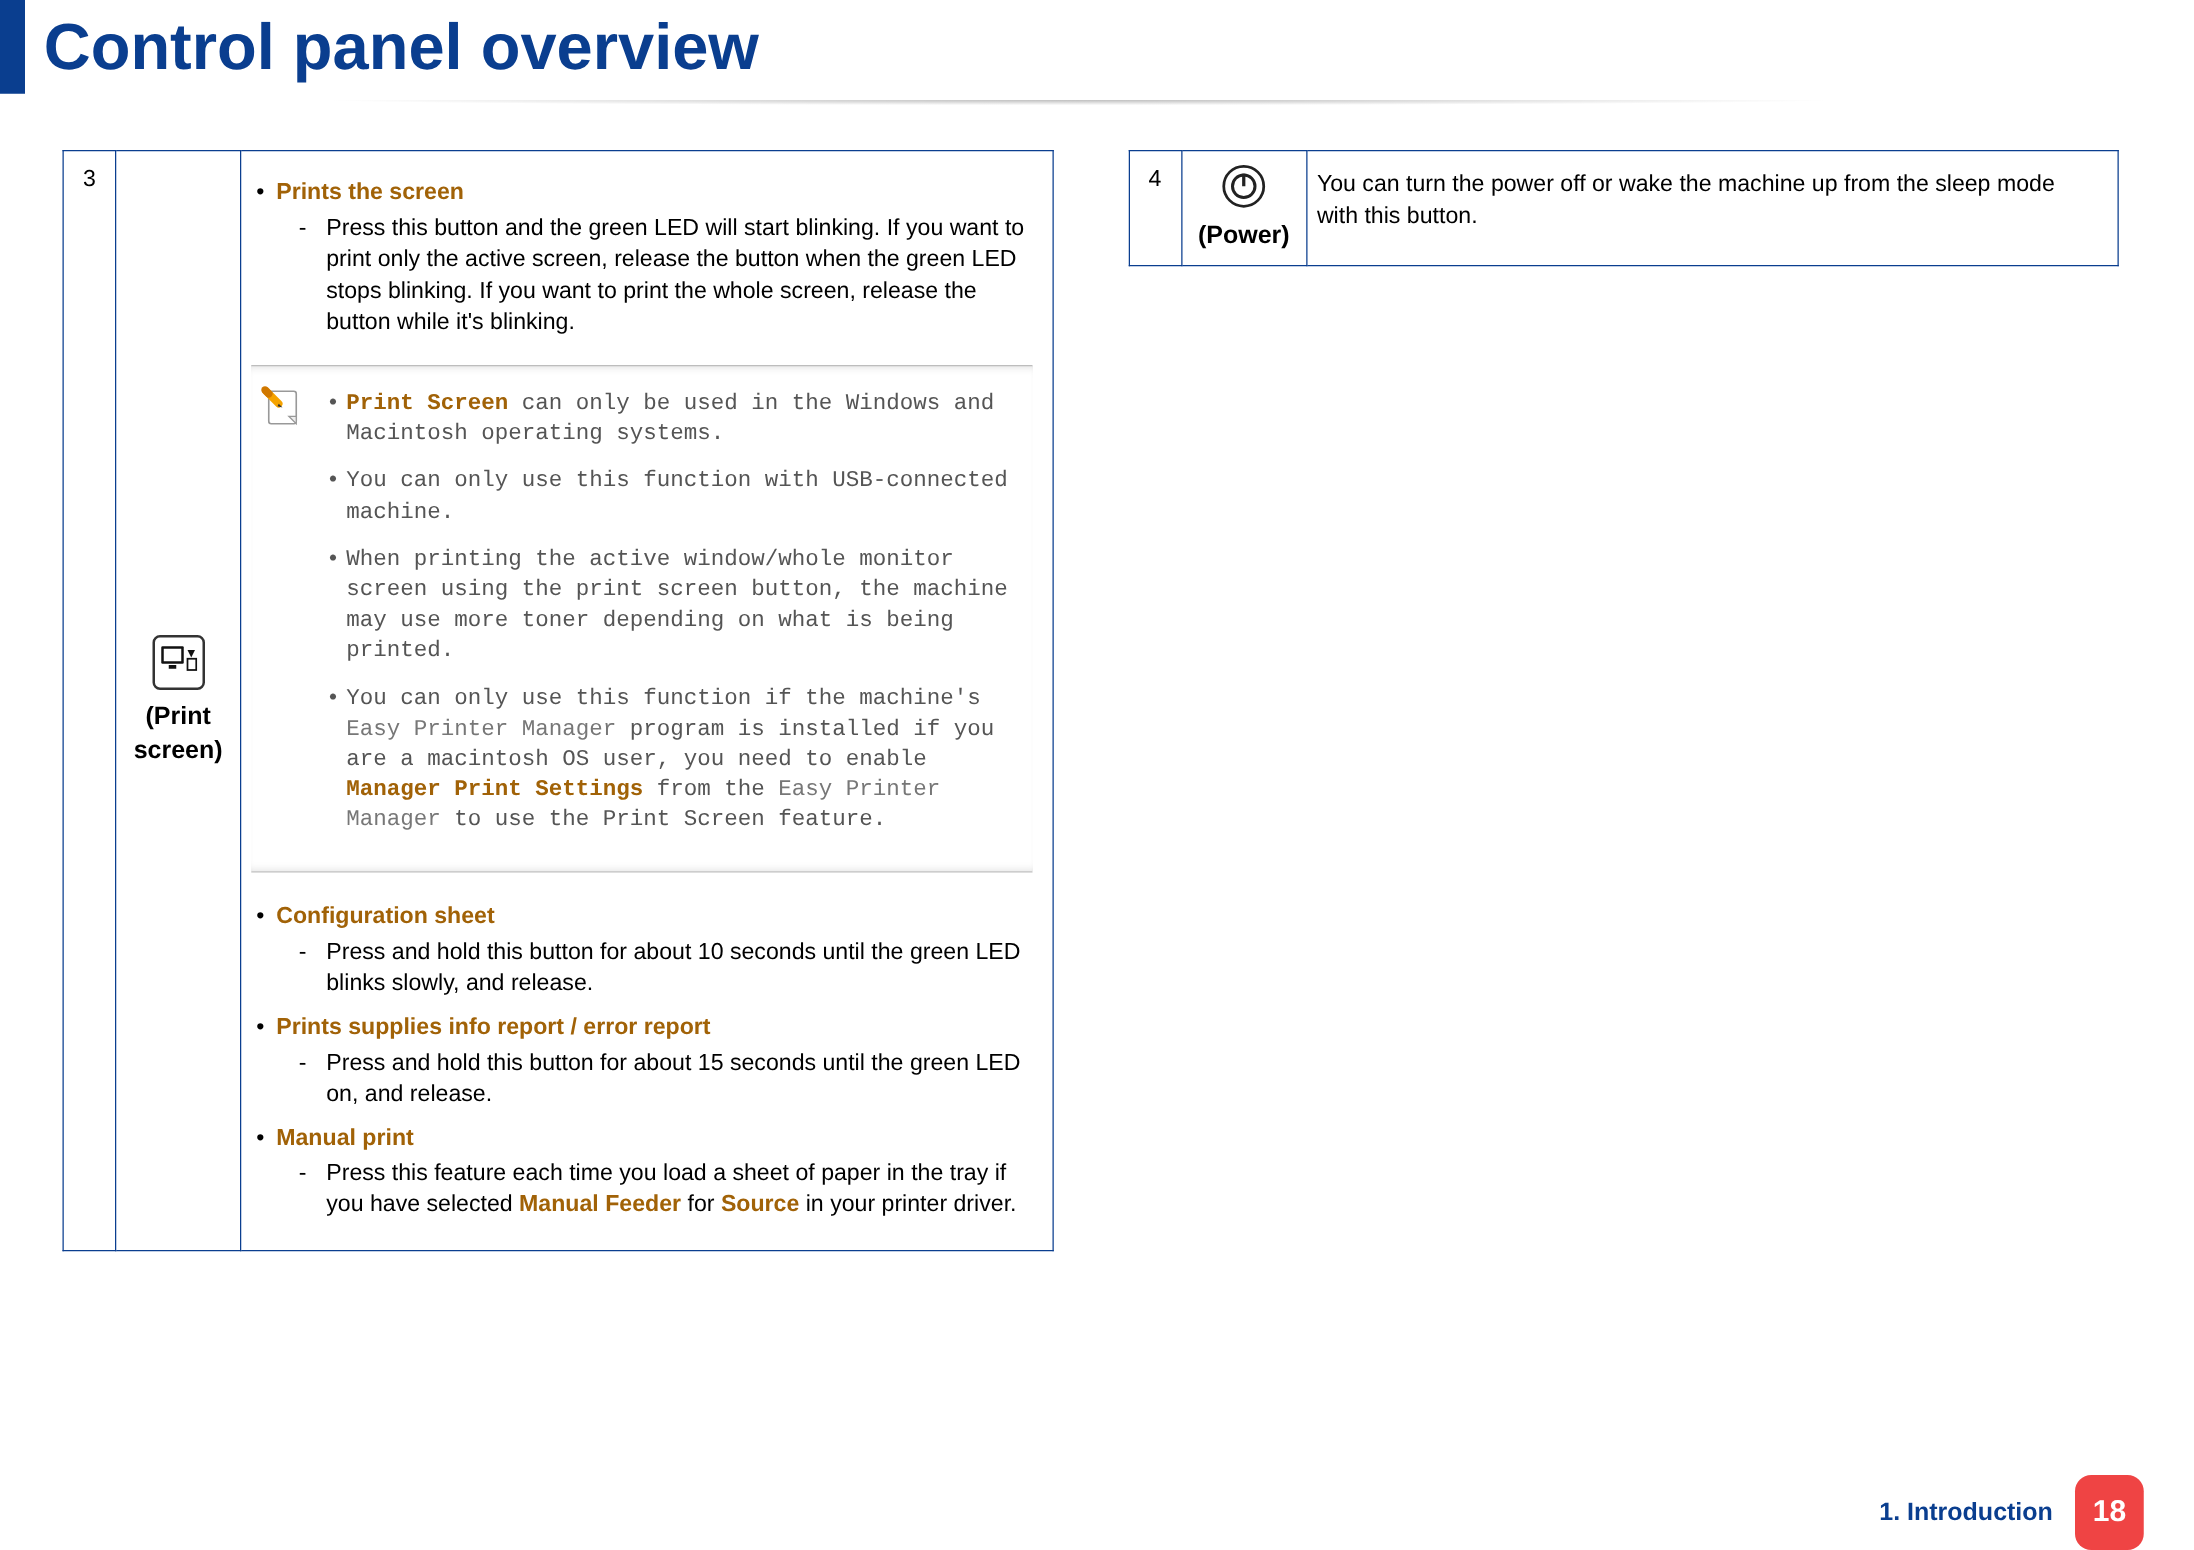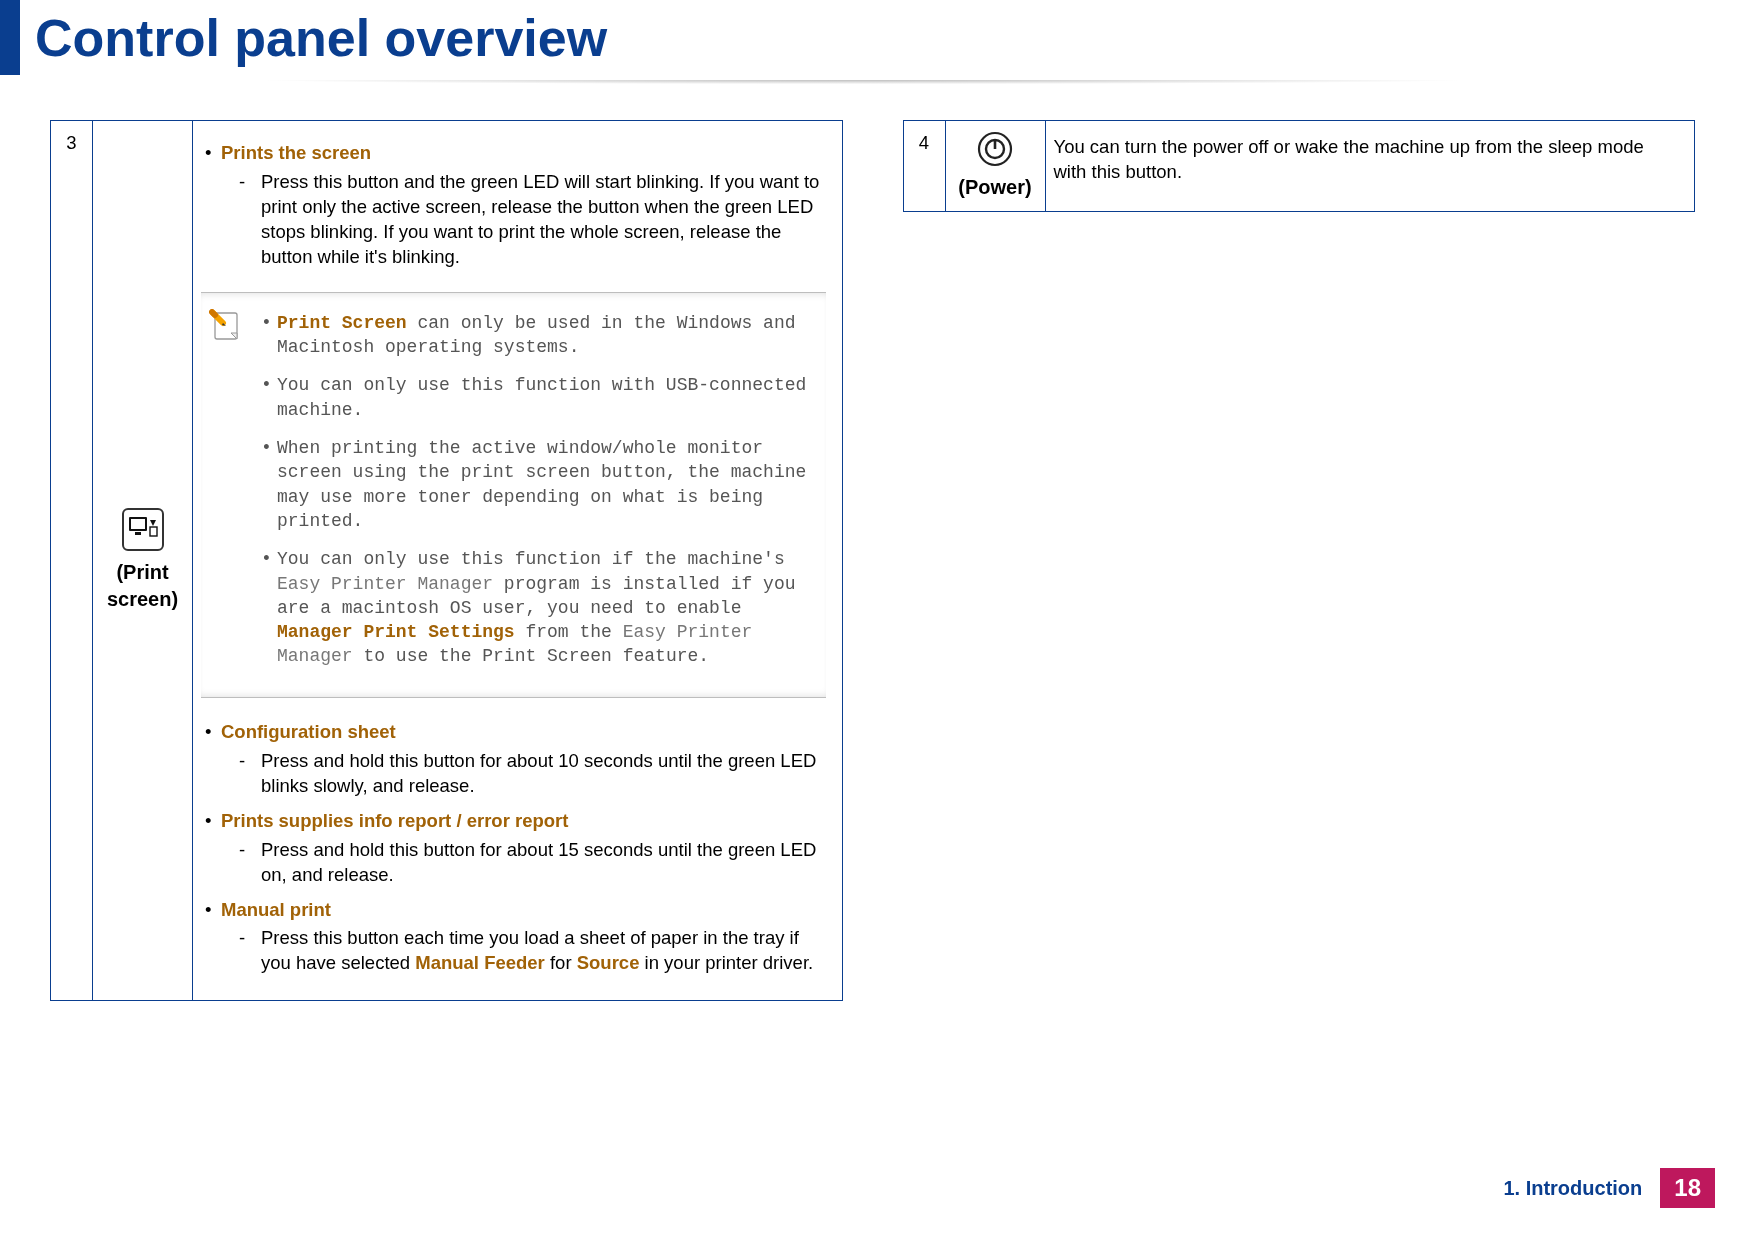--- a/index.html
+++ b/index.html
@@ -127,38 +127,39 @@
     content: "•";
     position: absolute;
     left: 4px;
     top: 0;
     color: #555;
   }
   b { font-weight: bold; color: #a16207; }
   .easy { color: #777; }
   .footer {
     position: absolute;
-    bottom: 32px;
+    bottom: 0;
     right: 40px;
     display: flex;
     align-items: center;
     gap: 0;
     font-size: 20px;
   }
   .footer .chapter {
     color: #0a3e8f;
     font-weight: bold;
     padding-right: 18px;
   }
   .footer .page {
-    background: #be185d;
+    background: #ef4444;
     color: #fff;
     font-weight: bold;
-    padding: 6px 14px;
+    padding: 16px 14px;
     font-size: 24px;
+    border-radius: 13px;
   }
 </style>
 </head>
 <body>
 
 <div class="header">
   <div class="blue-bar"></div>
   <div class="title">Control panel overview</div>
   <div class="hr-shadow"></div>
 </div>
@@ -219,21 +220,21 @@
             </li>
             <li>
               <b>Prints supplies info report / error report</b>
               <ul class="sub-list">
                 <li>Press and hold this button for about 15 seconds until the green LED on, and release.</li>
               </ul>
             </li>
             <li>
               <b>Manual print</b>
               <ul class="sub-list">
-                <li><span>Press this button each time you load a sheet of paper in the tray if you have selected </span><b>Manual Feeder</b><span> for </span><b>Source</b><span> in your printer driver.</span></li>
+                <li><span>Press this feature each time you load a sheet of paper in the tray if you have selected </span><b>Manual Feeder</b><span> for </span><b>Source</b><span> in your printer driver.</span></li>
               </ul>
             </li>
           </ul>
         </td>
       </tr>
     </tbody>
       </table>
   </div>
 
   <div class="col">

